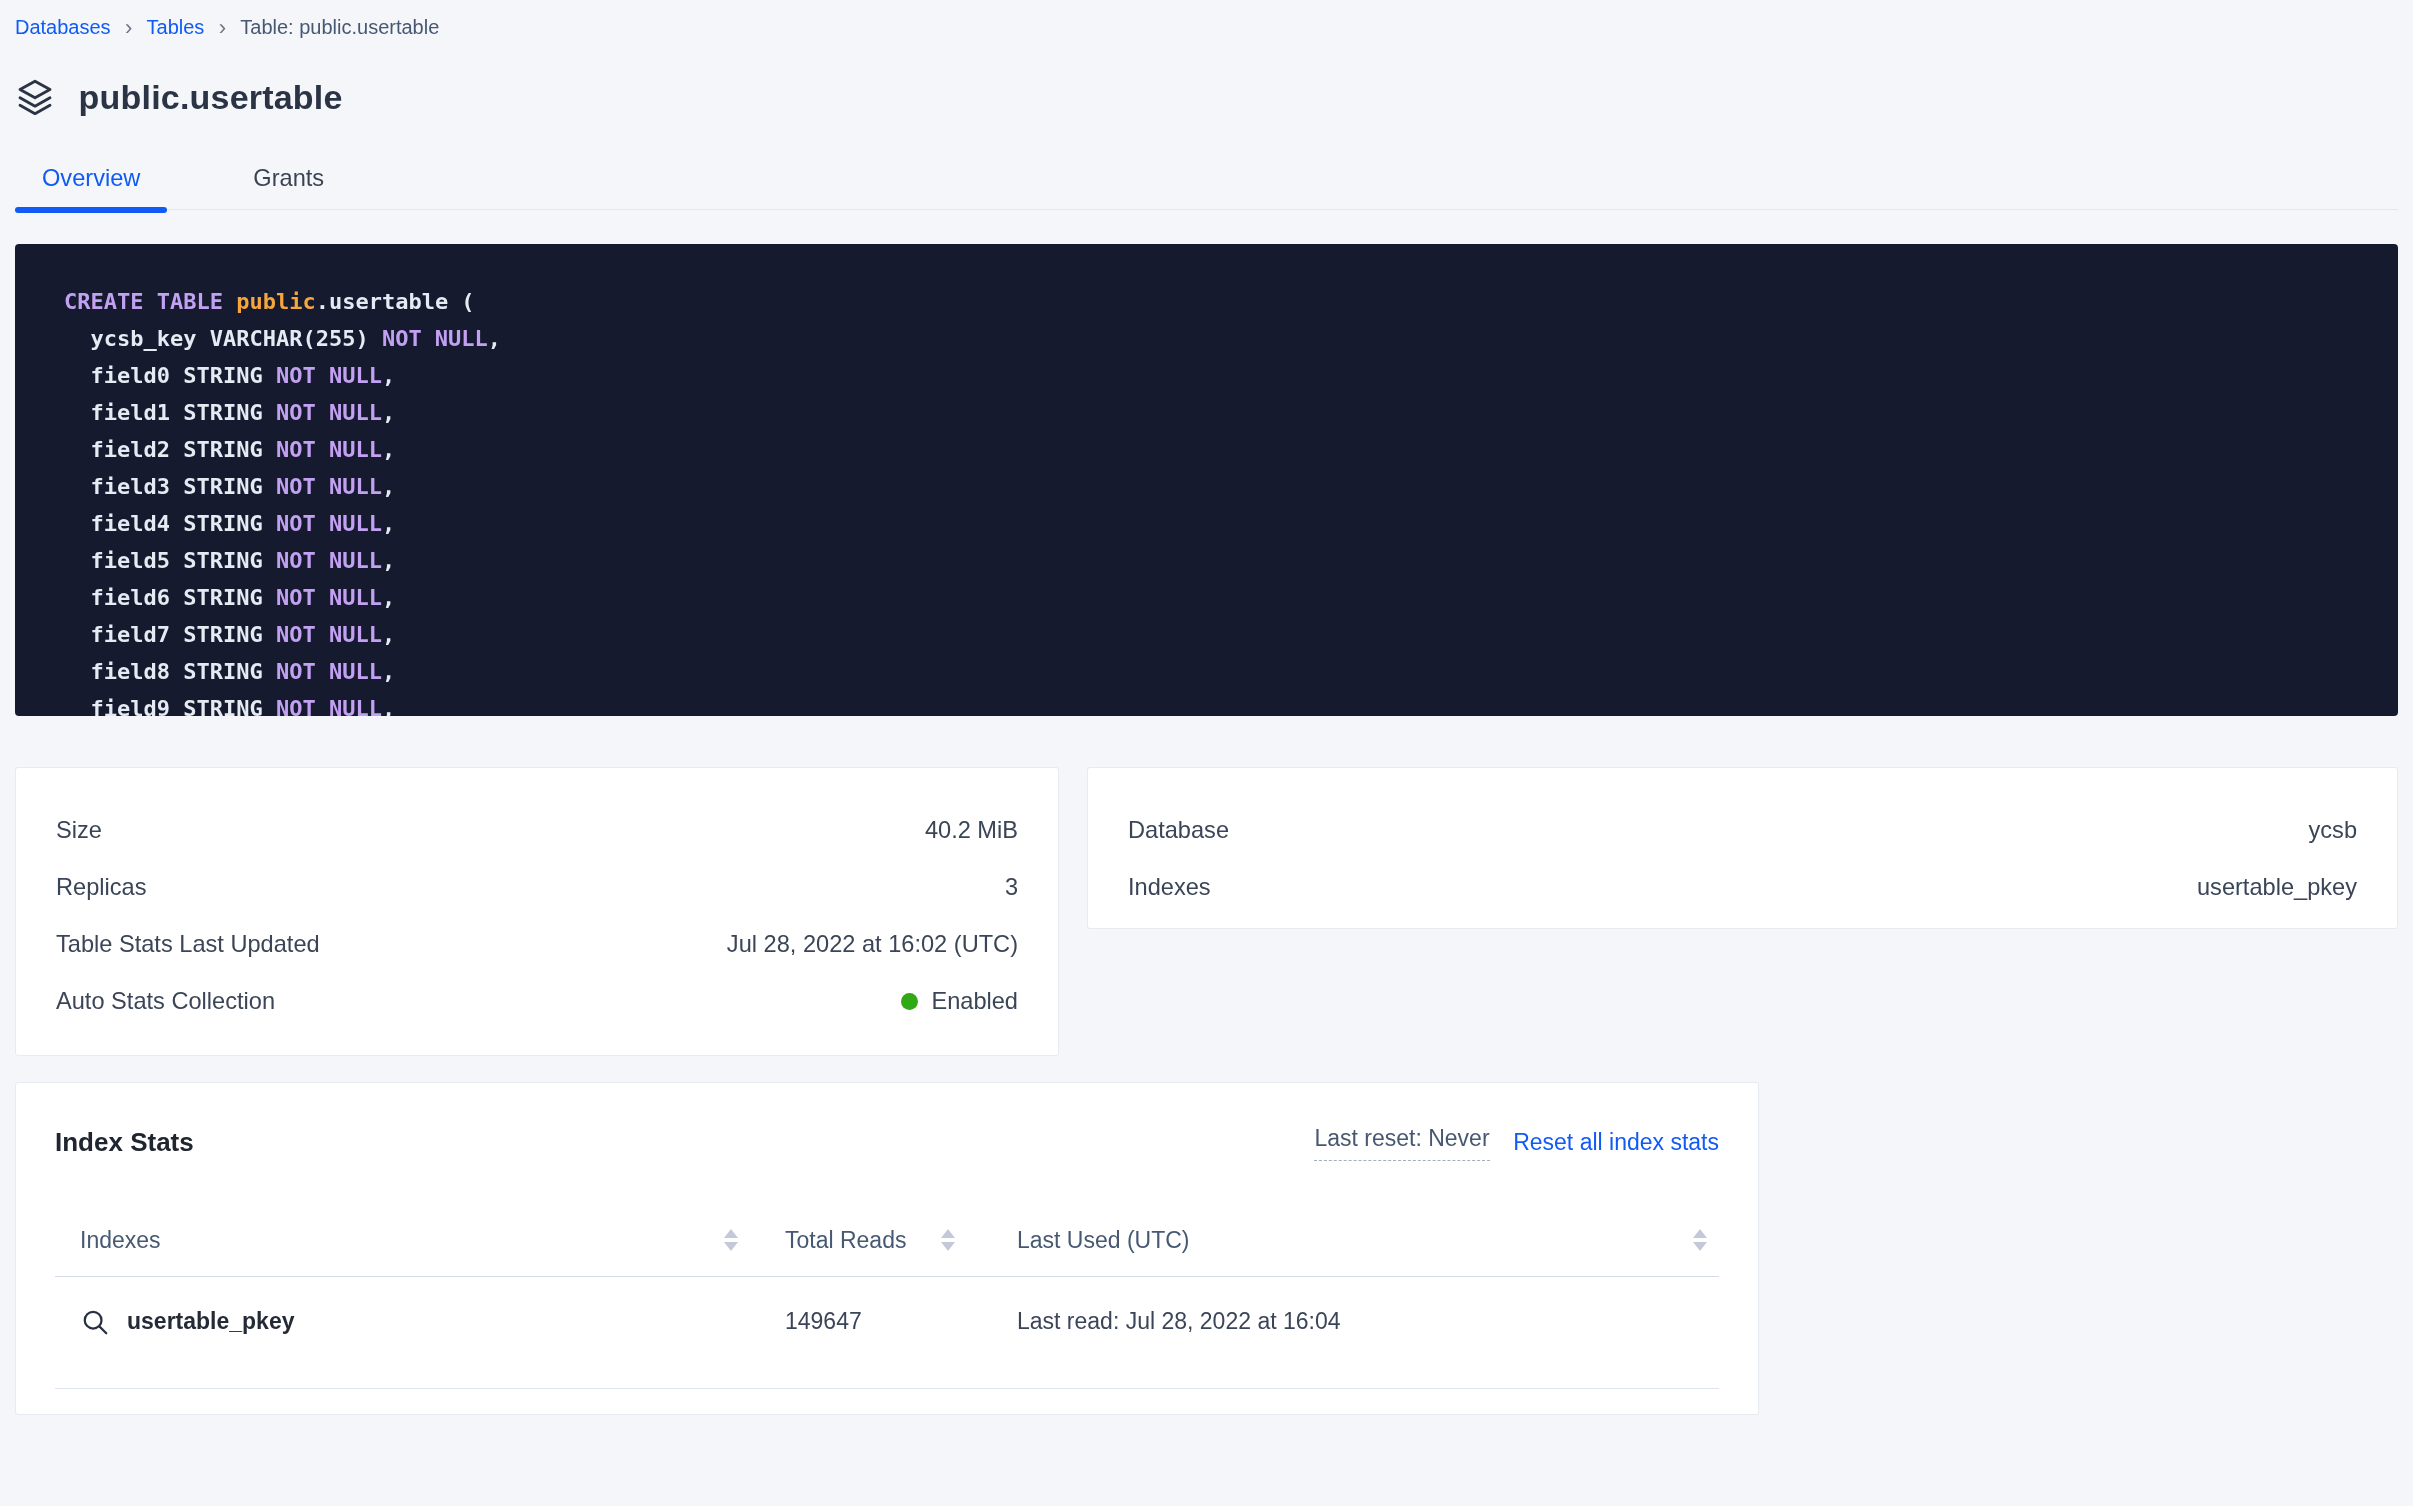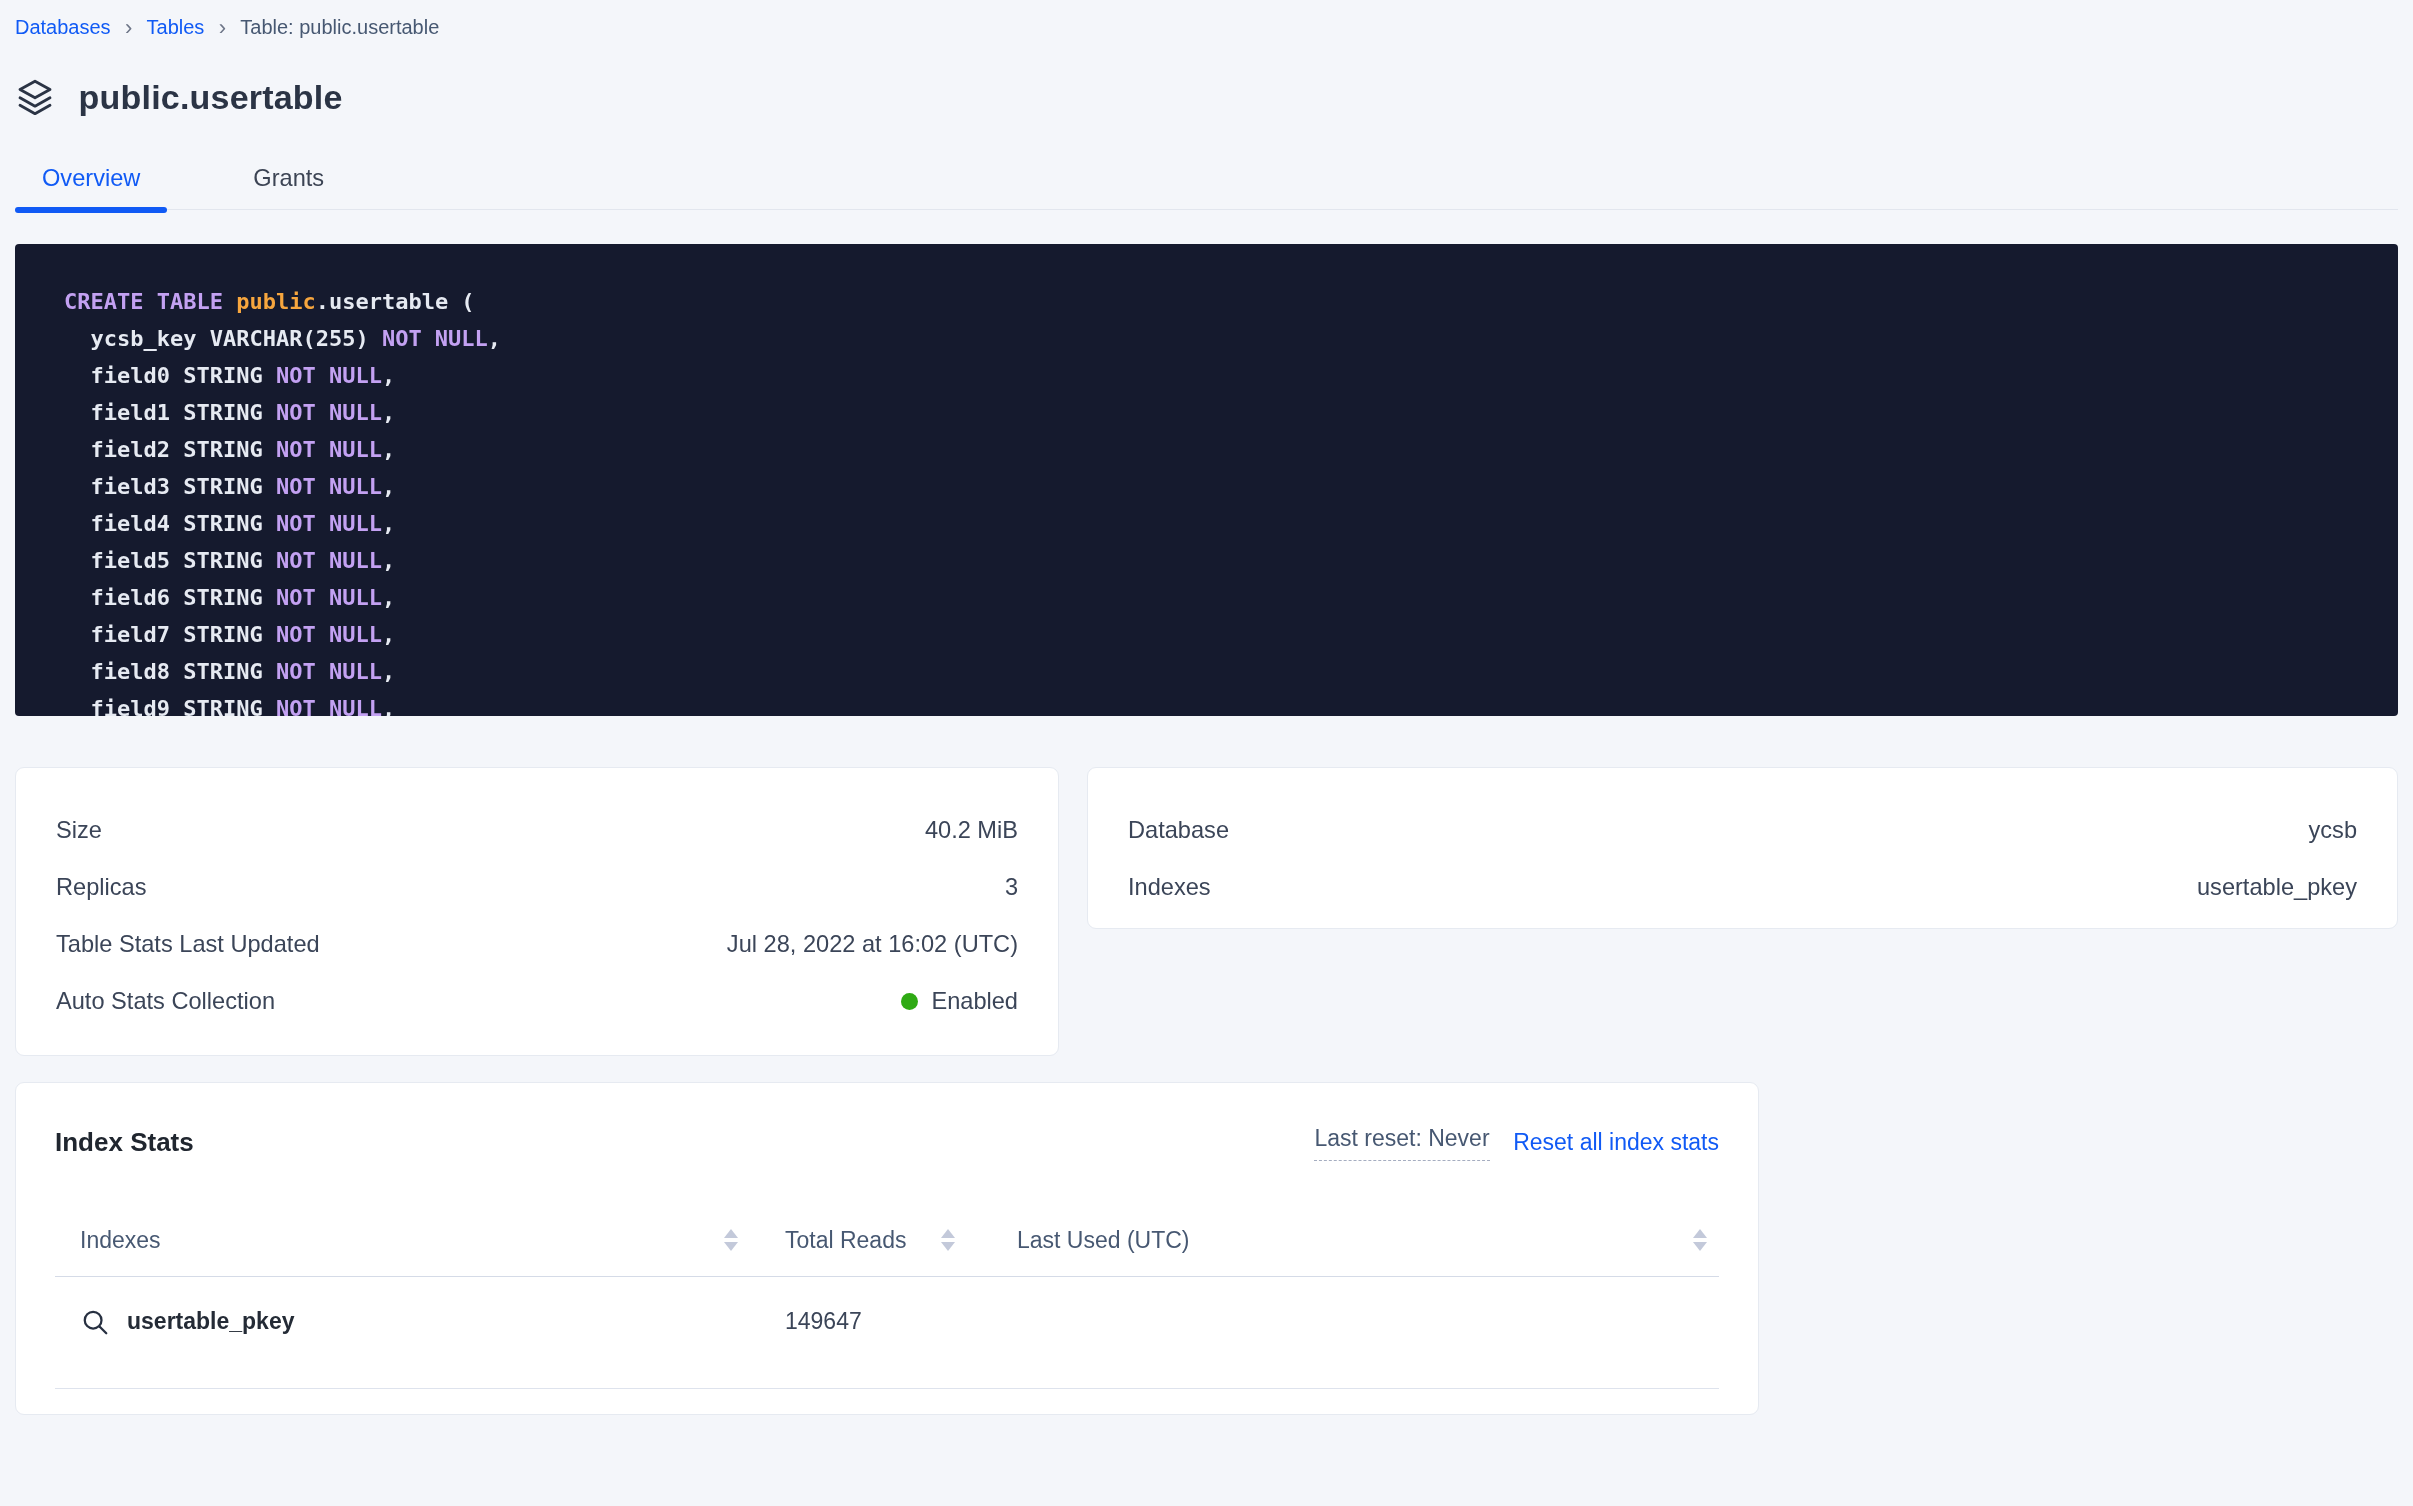--- a/index.html
+++ b/index.html
@@ -46,21 +46,21 @@
     font-size: 22px; line-height: 37px; font-weight: 700;
     color: #e6eaf2;
   }
   .tok-keyword { color: #c3a1f2; }
   .tok-schema  { color: #f7a63e; }
   .tok-plain   { color: #e6eaf2; }
 
   
   .cards-row { margin-top: 51px; display: flex; align-items: flex-start; gap: 28px; }
   .card {
-    background: #ffffff; border: 0.8px solid #e6eaf1; border-radius: 9px;
+    background: #ffffff; border: 0.8px solid #e6eaf1; border-radius: 3px;
   }
   .card.stats { padding: 34px 40px 0 40px; }
   .card.overview-card { width: 1044px; padding-bottom: 25px; }
   .card.details-card { flex: 1; padding-bottom: 11.8px; }
   .stat-row { display: flex; justify-content: space-between; align-items: center; height: 57px; font-size: 23.6px; }
   .stat-label { color: #3b4558; }
   .stat-value { color: #3b4558; display: flex; align-items: center; }
   .status-dot { display: inline-block; width: 17px; height: 17px; border-radius: 50%; background: #2faa14; margin-right: 13.5px; }
 
   
@@ -214,19 +214,20 @@
       <div id="idx-tbody">
           <div class="idx-row">
             <div class="idx-name-cell">
               <svg width="30" height="30" viewBox="0 0 24 24" fill="none" stroke="#273041" stroke-width="1.8" stroke-linecap="round">
                 <circle cx="10.5" cy="10.5" r="6.7"></circle>
                 <line x1="15.6" y1="15.6" x2="21" y2="21"></line>
               </svg>
               <span class="idx-name">usertable_pkey</span>
             </div>
             <div>149647</div>
+            <div>Last read: Jul 28, 2022 at 16:04</div>
           </div>
         </div>
     </div>
   </div>
 
 </div>
 
 
 </body></html>

